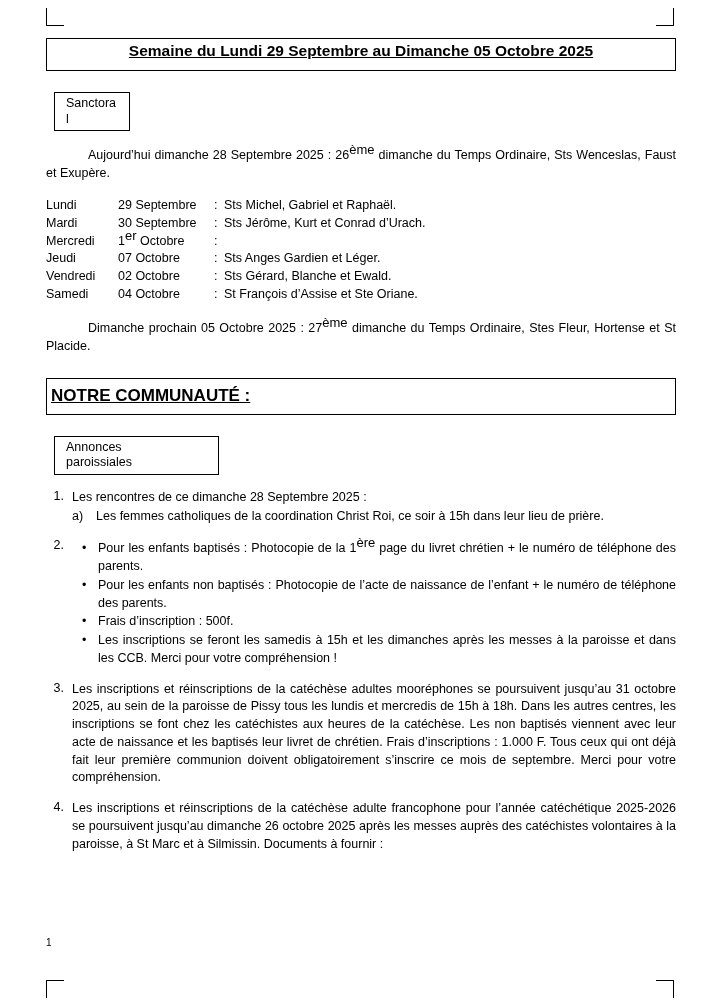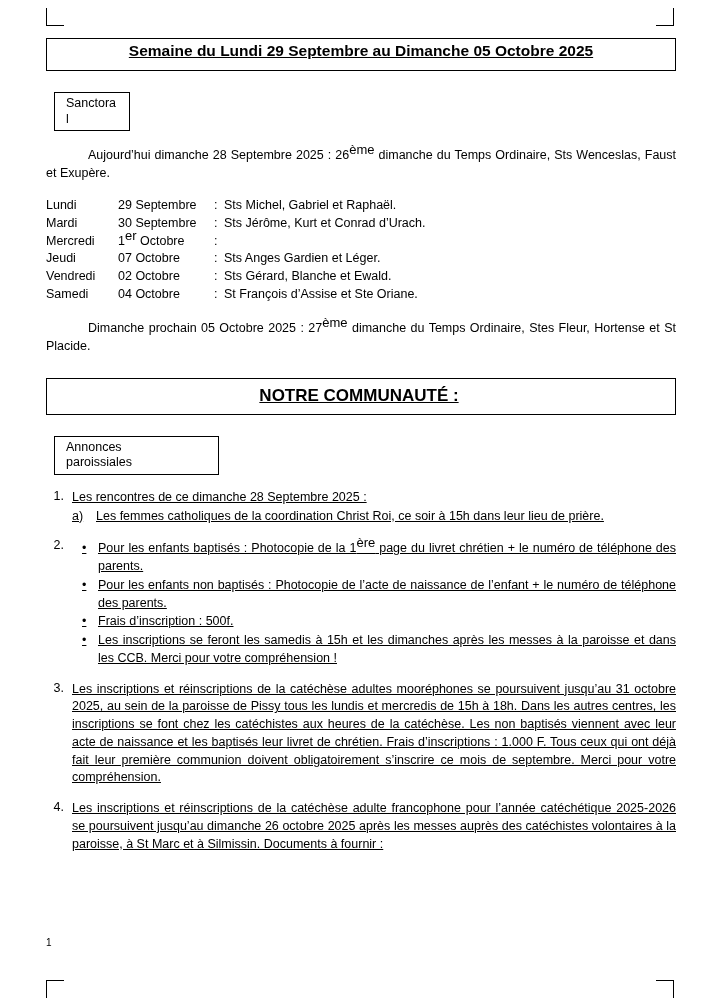--- a/index.html
+++ b/index.html
@@ -84,21 +84,20 @@
   .dayrow .d-day { width: 72px; flex: none; }
   .dayrow .d-date { width: 96px; flex: none; }
   .dayrow .d-sep { width: 10px; flex: none; }
   .dayrow .d-text { flex: 1; }
 
   sup { font-size: 13px; vertical-align: super; line-height: 0; }
 
   .banner2 {
     border: 1px solid #000;
     padding: 7px 8px 8px 4px;
-    text-align: center;
     margin-top: 22px;
   }
   .banner2 span {
     font-size: 17px;
     font-weight: bold;
     text-decoration: underline;
   }
 
   ol.numlist {
     margin: 14px 0 0 0;
@@ -113,21 +112,20 @@
   ol.numlist > li .num {
     width: 26px;
     flex: none;
     text-align: right;
     padding-right: 8px;
   }
   ol.numlist > li .itembody {
     flex: 1;
     line-height: 1.42;
     text-align: justify;
-    text-decoration: underline;
   }
   .sublist-alpha {
     margin: 0;
     padding: 0;
     list-style: none;
   }
   .sublist-alpha li {
     display: flex;
     margin-top: 1px;
   }

